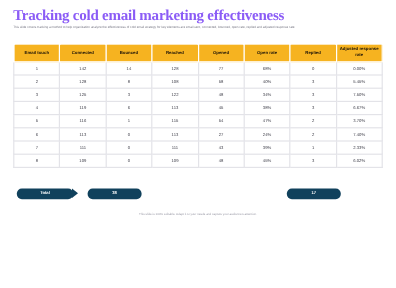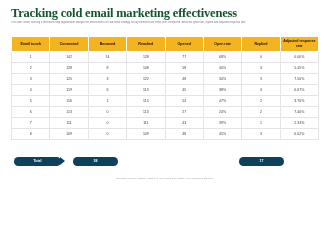--- a/index.html
+++ b/index.html
@@ -14,21 +14,21 @@
     position: relative;
     background: #ffffff;
     padding: 0;
   }
   .title {
     position: absolute;
     left: 11px; top: 6px;
     font-family: "Liberation Serif", serif;
     font-size: 12.5px;
     font-weight: bold;
-    color: #14532d;
+    color: #8b5cf6;
     letter-spacing: -0.2px;
     white-space: nowrap;
     text-align: right;
   }
   .subtitle {
     position: absolute;
     left: 11px; top: 21px;
     width: 310px;
     font-size: 2.6px;
     line-height: 3.4px;

